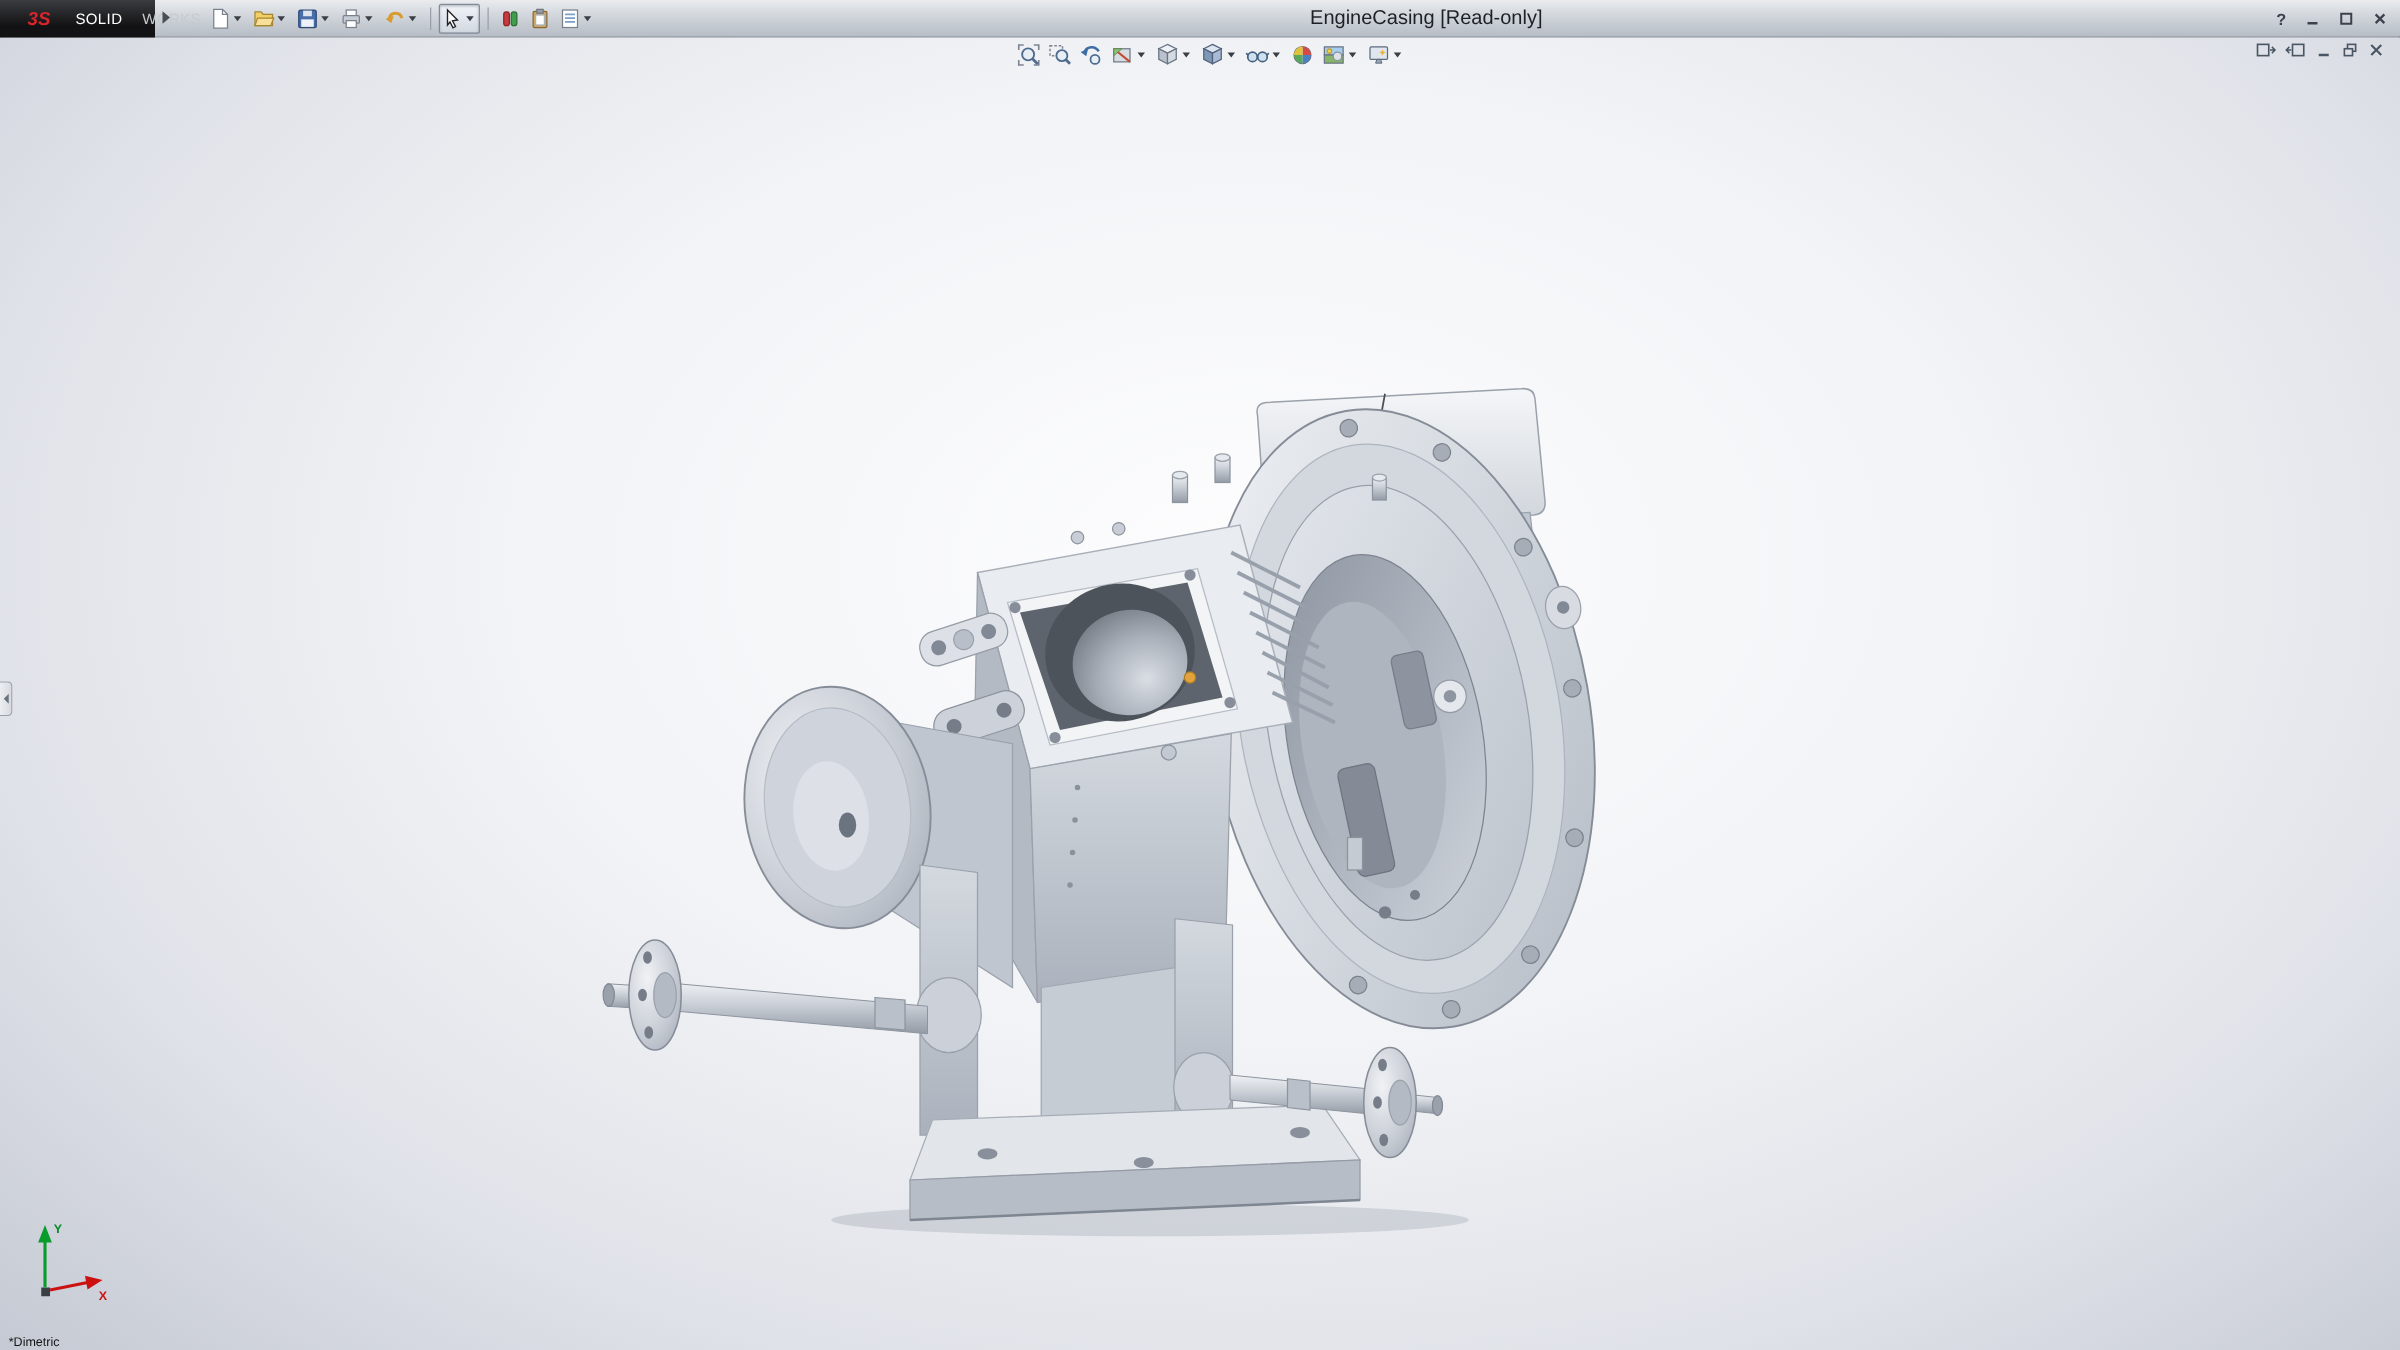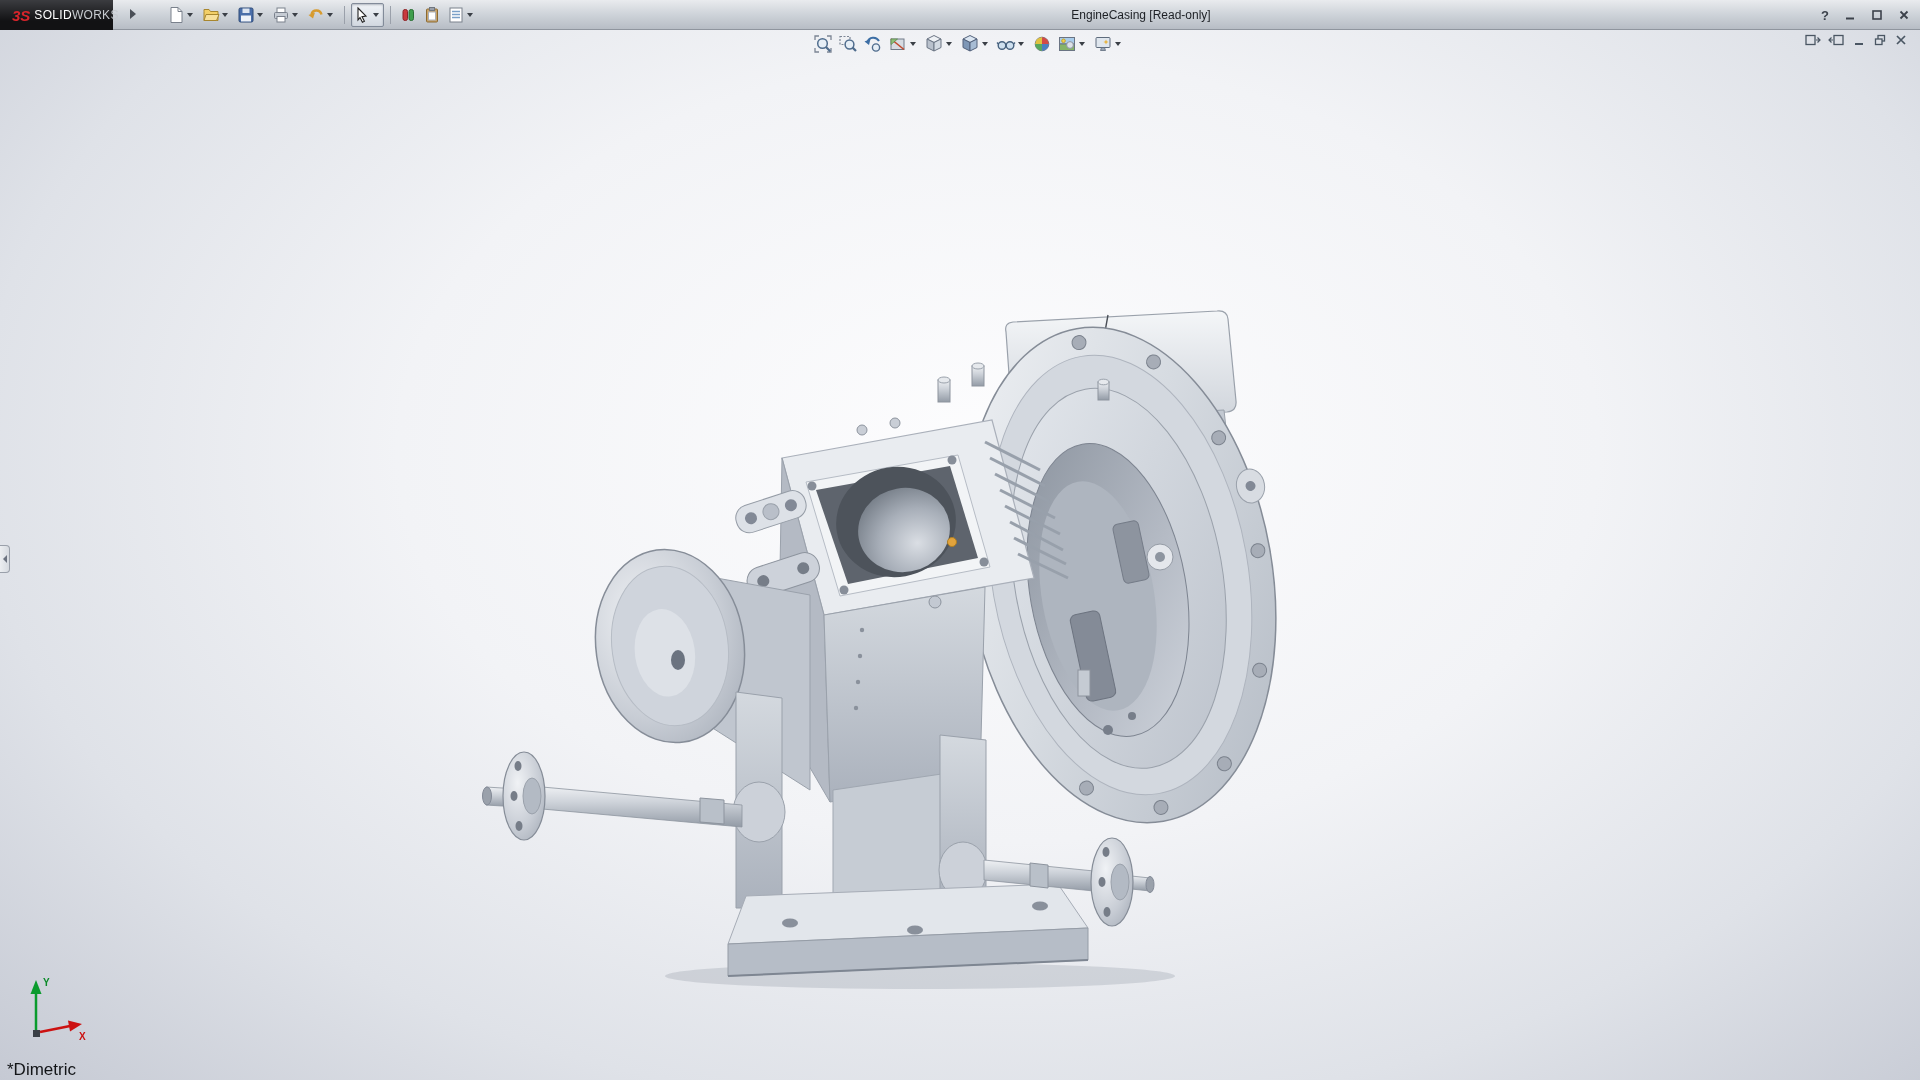--- a/index.html
+++ b/index.html
@@ -4,40 +4,40 @@
 <style>
   * { margin:0; padding:0; box-sizing:border-box; }
   html,body { width:1920px; height:1080px; overflow:hidden;
     font-family:"Liberation Sans", sans-serif; background:#dfe2e8; }
   body { position:relative; box-shadow: inset 0 0 0 1px #8d94a0; }
 
   
   .titlebar { position:absolute; top:0; left:0; width:1920px; height:30px;
     background:linear-gradient(#e9ebee, #cfd4da 48%, #b7bdc5);
     border-bottom:1px solid #8f959e; z-index:50; }
-  .logo { position:absolute; left:0; top:0; height:30px; width:113px;
+  .logo { position:absolute; left:0; top:0; height:30px; width:124px;
     background:linear-gradient(#3b3c40, #121214 70%);
-    display:flex; align-items:center; padding-left:12px; }
+    display:flex; align-items:center; padding-left:22px;gap:16px; }
   .logo-mark { color:#d8242b; font-weight:bold; font-style:italic; font-size:15px; margin-right:4px; }
   .logo-bold { color:#ffffff; font-weight:normal; font-size:12px; letter-spacing:.3px; }
   .logo-light { color:#c6cacf; font-size:12px; letter-spacing:.3px;text-align:center; }
   .logo-expand { position:absolute; left:130px; top:9px; width:0; height:0;
     border-top:5px solid transparent; border-bottom:5px solid transparent; border-left:6px solid #4a4f57; }
 
   .main-toolbar { position:absolute; left:165px; top:2px; height:26px;
     display:flex; align-items:center; gap:2px; }
   .tb-btn { display:flex; align-items:center; padding:2px 1px; border:1px solid transparent; border-radius:2px; }
   .tb-btn.active { border:1px solid #828b99;
     background:linear-gradient(#f1f4f8,#d2d8e0); box-shadow:inset 0 1px 2px rgba(60,70,85,.35); }
   .dd { width:0; height:0; border-left:3.5px solid transparent; border-right:3.5px solid transparent;
     border-top:4px solid #3a3f46; margin:0 3px 0 2px; }
   .tb-sep { width:1px; height:18px; background:#9aa0aa; margin:0 4px; }
 
   .title-text { position:absolute; left:1141px; top:0; height:30px; line-height:30px;
-    transform:translateX(-50%); font-size:12px; color:#1d2025; white-space:nowrap; }
+    transform:translateX(-50%); font-size:16px; color:#1d2025; white-space:nowrap; }
 
   .win-controls { position:absolute; right:10px; top:0; height:30px;
     display:flex; align-items:center; gap:15px; }
   .win-btn { color:#3c424b; font-size:13px; font-weight:bold; line-height:1; display:flex; align-items:center; }
 
   
   .viewport { position:absolute; top:30px; left:0; width:1920px; height:1050px;
     background: radial-gradient(ellipse 1500px 980px at 52% 40%,
       #fdfdfe 0%, #f2f3f6 40%, #dfe2e8 68%, #c6cad4 92%, #bcc1cd 100%); }
 
@@ -50,21 +50,21 @@
   .left-tab { position:absolute; left:0; top:515px; width:10px; height:28px;
     background:linear-gradient(90deg,#eceef1,#d6dae0); border:1px solid #9aa0aa; border-left:none;
     border-radius:0 4px 4px 0; display:flex; align-items:center; justify-content:center; }
   .left-tab-arrow { width:0; height:0; border-top:4px solid transparent; border-bottom:4px solid transparent;
     border-right:4px solid #6c7380; }
 
   .model-svg { position:absolute; left:0; top:0; width:1920px; height:1050px; }
 
   .triad { position:absolute; left:16px; top:942px; }
 
-  .view-label { position:absolute; left:7px; bottom:0px; font-size:17px; color:#121417; }
+  .view-label { position:absolute; left:7px; bottom:0px; font-size:10px; color:#121417; }
 </style>
 </head>
 <body>
 
 <div class="titlebar">
   <div class="logo">
     <span class="logo-mark">3S</span>
     <span class="logo-bold">SOLID</span>
     <span class="logo-light">WORKS</span>
   </div>

